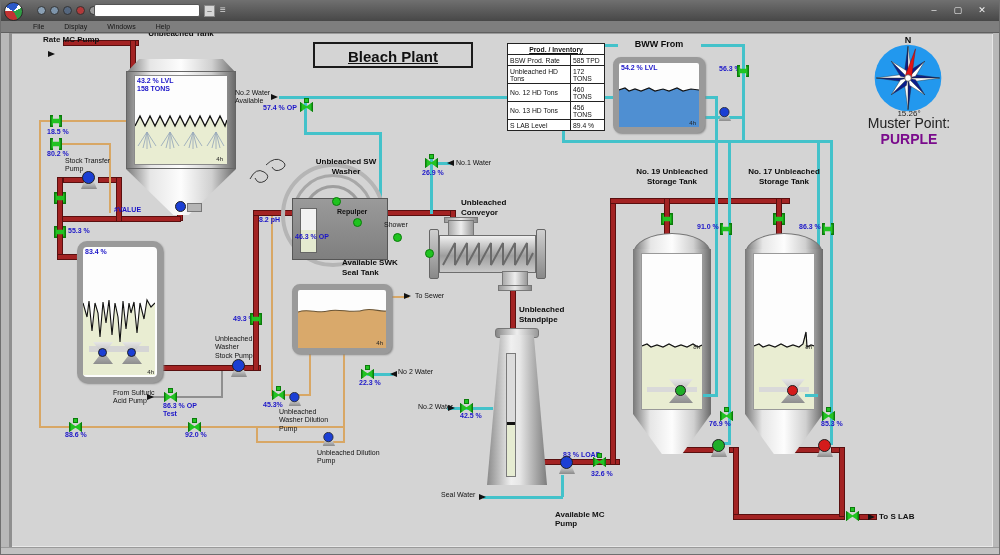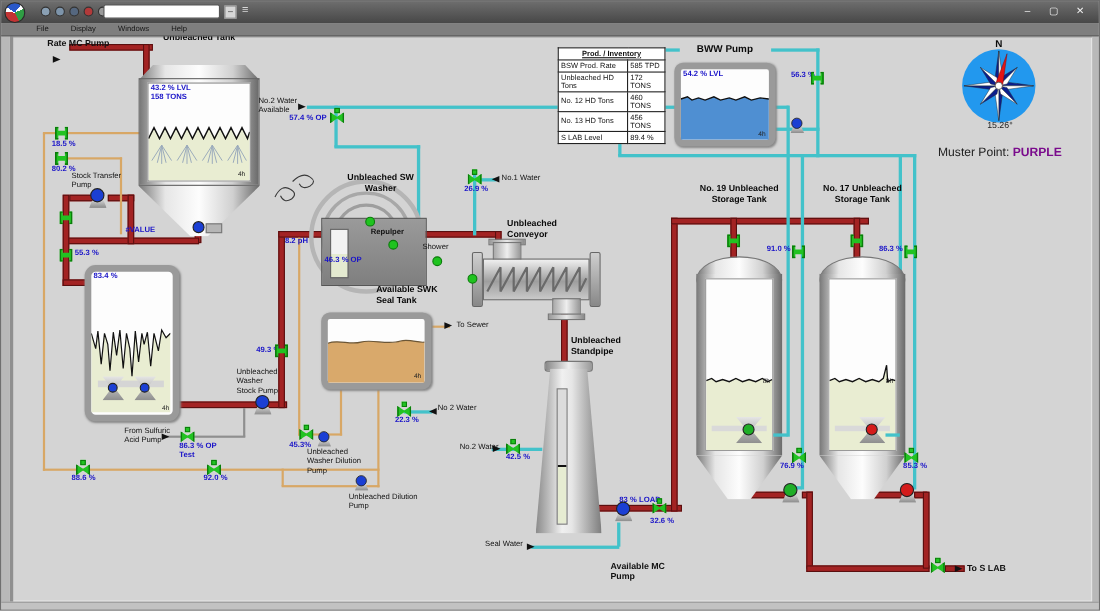--- a/index.html
+++ b/index.html
@@ -83,20 +83,21 @@
   <div id="menubar">
     <span class="mitem">File</span>
     <span class="mitem">Display</span>
     <span class="mitem">Windows</span>
     <span class="mitem">Help</span>
   </div>
   <div id="canvas"></div>
 
   <div id="scene">
 
+    <div id="plant-title">Bleach Plant</div>
 
     <table id="inv">
       <tbody>
           <tr>
             <th colspan="2">Prod. / Inventory</th>
           </tr>
       <tr>
             <td>BSW Prod. Rate</td>
             <td>585 TPD</td>
           </tr>
@@ -137,26 +138,26 @@
           <polygon points="62,62 44,51 42,42" fill="#fff"></polygon>
         <polygon points="22,62 40,51 42,42" fill="#0b1d8c"></polygon>
           <polygon points="22,62 33,44 42,42" fill="#fff"></polygon>
         <polygon points="22,22 33,40 42,42" fill="#0b1d8c"></polygon>
           <polygon points="22,22 40,33 42,42" fill="#fff"></polygon>
       </g>
       <polygon points="38,41 51,7 46,43" fill="#e31414" stroke="#7a0606" stroke-width="0.5"></polygon>
       <circle cx="42" cy="42" r="4" fill="#fff" stroke="#555"></circle>
     </svg>
     <div class="tinytxt ctr" style="left:888px;top:108px;width:40px;font-size:8px">15.26°</div>
-    <div class="tinytxt ctr" style="left:843px;top:132px;width:130px;font-size:11px">
+    <div class="tinytxt ctr" style="left:843px;top:114px;width:130px;font-size:14px">
       <span>Muster Point:</span>
       <span style="color:#7a0b8c;font-weight:700">PURPLE</span>
     </div>
 
-    <div class="eqtitle ctr" style="left:615px;top:38px;width:86px;font-size:9px">BWW Pump</div>
+    <div class="eqtitle ctr" style="left:615px;top:38px;width:86px;font-size:9px">BWW From</div>
     <div class="bezel" style="left:612px;top:56px;width:92px;height:76px">
       <svg class="fillsvg" width="80" height="64" viewBox="0 0 80 64" preserveAspectRatio="none">
         <path d="M0,27 L6,25 10,28 16,26 22,28 30,25 36,28 44,26 50,28 58,25 64,28 72,26 80,27 L80,64 L0,64 Z" fill="#4f8fd2"></path>
         <path d="M0,27 L6,25 10,28 16,26 22,28 30,25 36,28 44,26 50,28 58,25 64,28 72,26 80,27" fill="none" stroke="#111" stroke-width="1.2"></path>
       </svg>
       <div class="bluetxt" style="left:2px;top:1px">54.2 % LVL</div>
       <div class="tinytxt" style="right:3px;bottom:1px;font-size:6px">4h</div>
     </div>
 
     <div class="eqtitle ctr" style="left:123px;top:28px;width:114px">Unbleached Tank</div>

